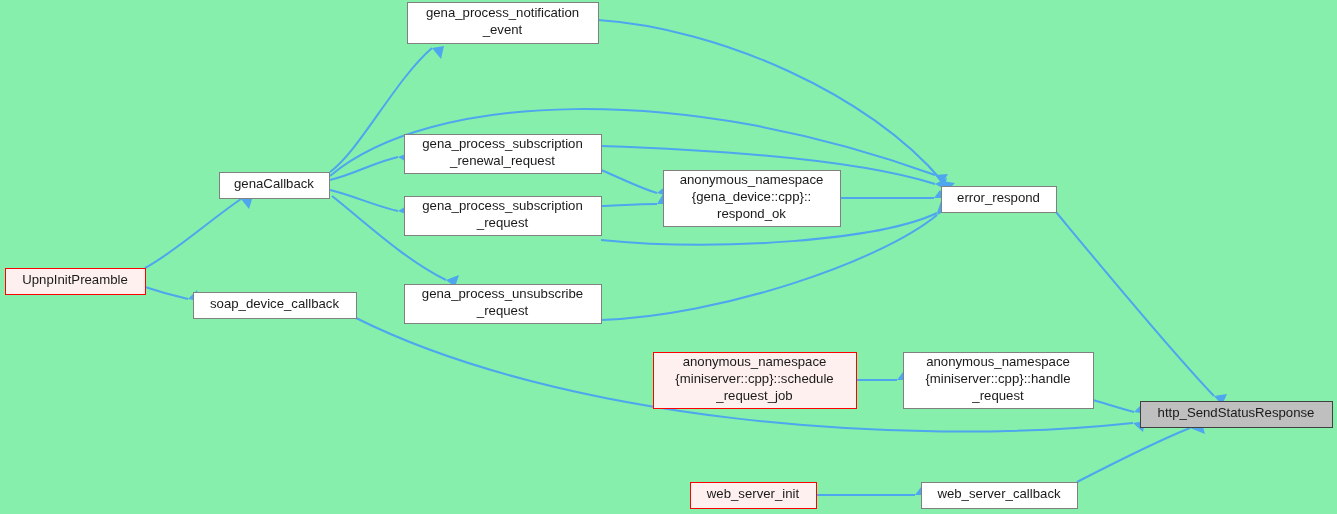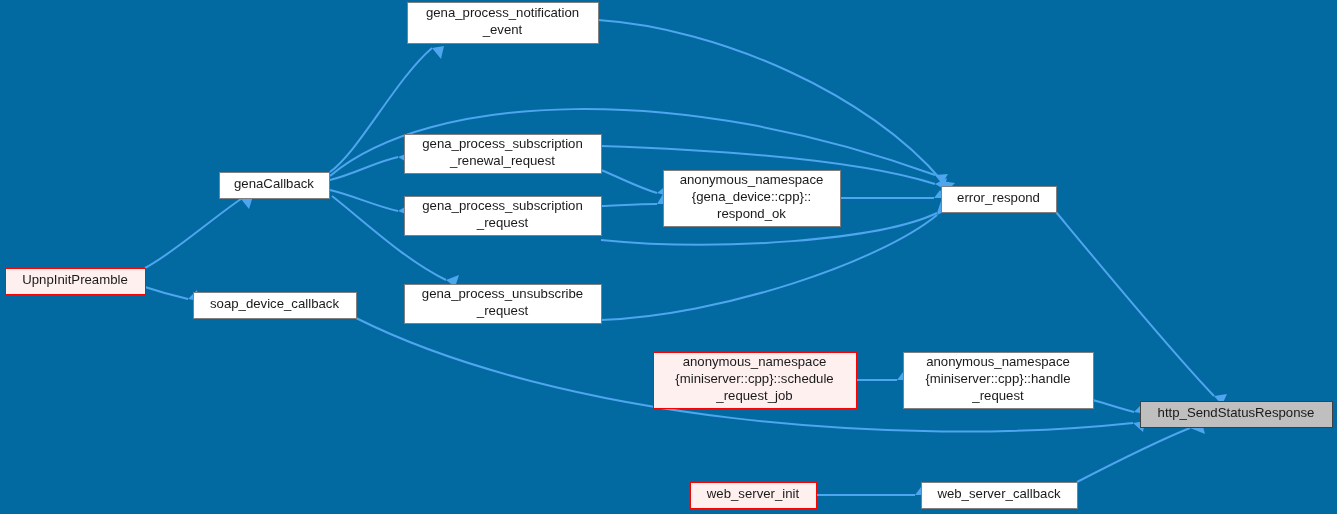--- a/index.html
+++ b/index.html
@@ -4,21 +4,21 @@
 <style>
   html, body {
     margin: 0;
     padding: 0;
     background: #000000;
   }
   #canvas-wrap {
     position: relative;
     width: 1337px;
     height: 514px;
-    background: #0369a1;
+    background: #86efac;
     overflow: hidden;
     font-family: "Liberation Sans", sans-serif;
     text-align: center;
   }
   svg#graph {
     position: absolute;
     left: 0;
     top: 0;
     width: 1337px;
     height: 514px;

